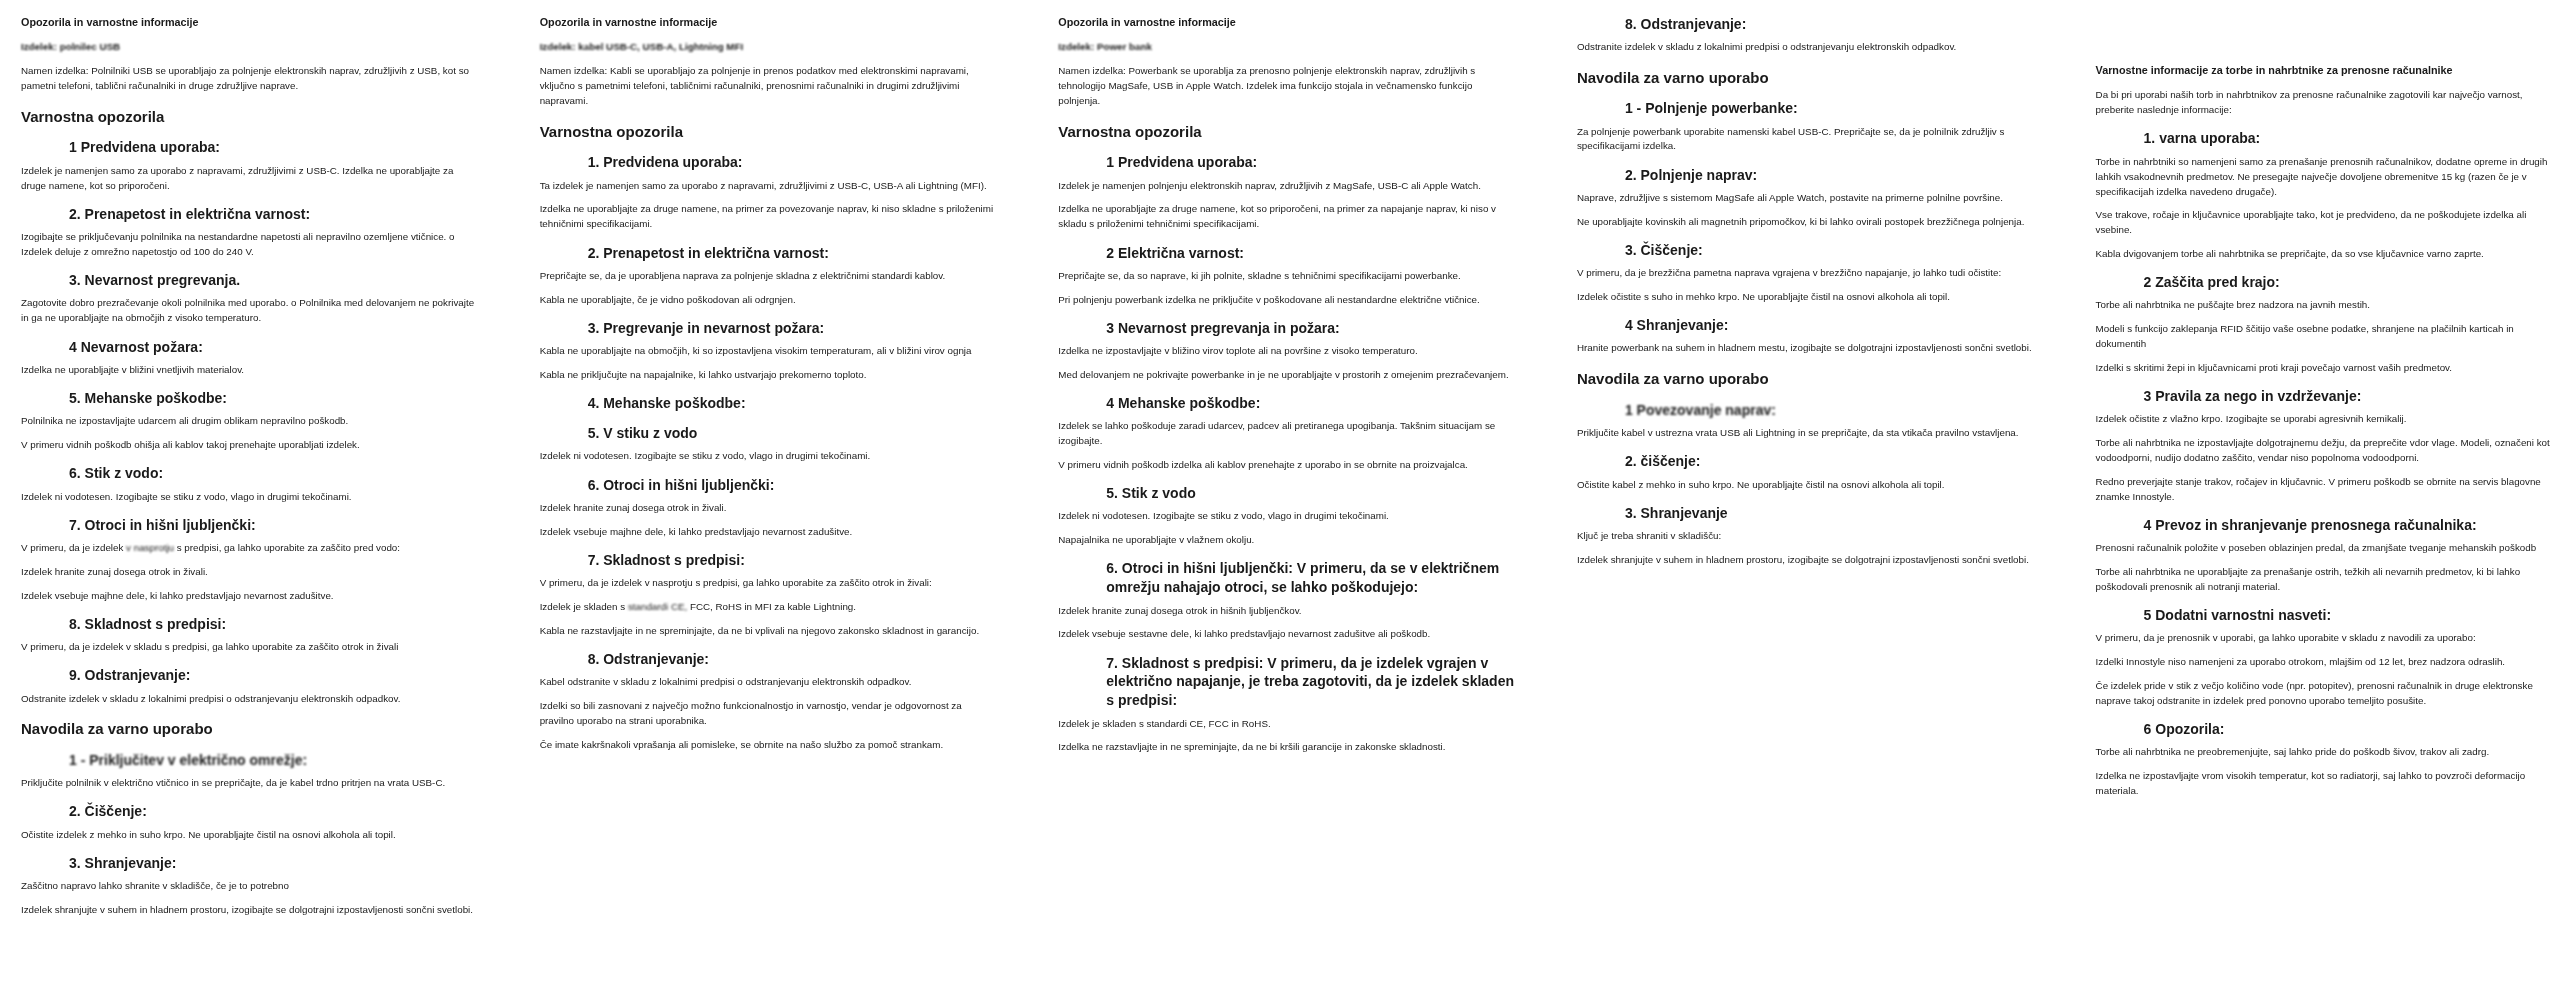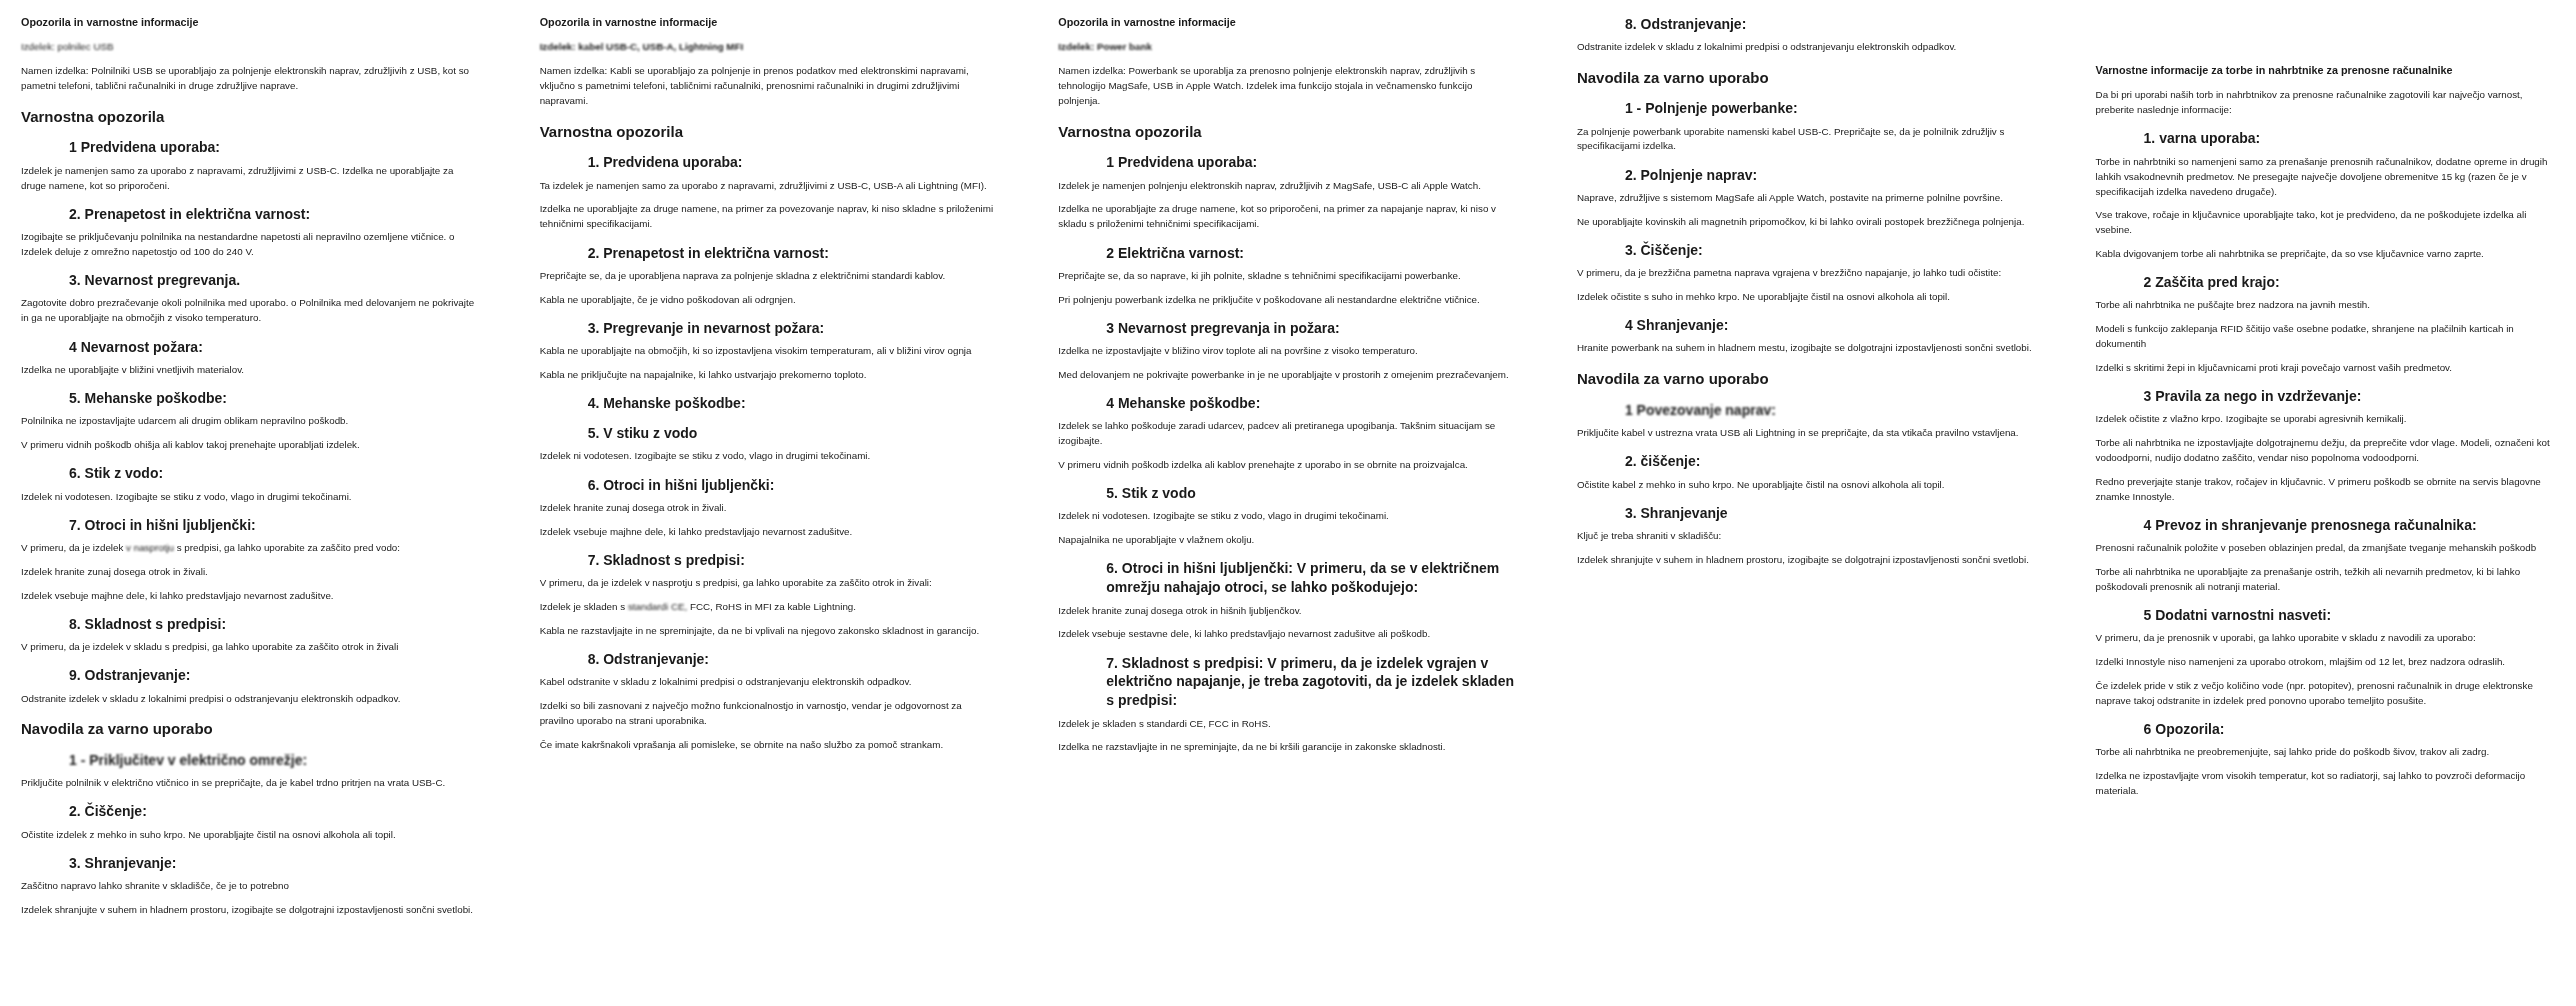--- a/index.html
+++ b/index.html
@@ -59,21 +59,21 @@
     display: inline;
   }
 </style>
 </head>
 <body>
 
 <div class="sheet">
   <div class="col c1">
     <h1 class="doc-title">Opozorila in varnostne informacije</h1>
     <div class="body">
-        <p class="t" style="font-weight: normal;"><span class="blur-sm">Izdelek: polnilec USB</span></p>
+        <p class="t" style="font-weight: bold;"><span class="blur-sm">Izdelek: polnilec USB</span></p>
         <p class="t">Namen izdelka: Polnilniki USB se uporabljajo za polnjenje elektronskih naprav, združljivih z USB, kot so pametni telefoni, tablični računalniki in druge združljive naprave.</p>
         <h2 class="sec">Varnostna opozorila</h2>
         <h3 class="sub">1 Predvidena uporaba:</h3>
         <p class="t">Izdelek je namenjen samo za uporabo z napravami, združljivimi z USB-C. Izdelka ne uporabljajte za druge namene, kot so priporočeni.</p>
         <h3 class="sub">2. Prenapetost in električna varnost:</h3>
         <p class="t">Izogibajte se priključevanju polnilnika na nestandardne napetosti ali nepravilno ozemljene vtičnice. o Izdelek deluje z omrežno napetostjo od 100 do 240 V.</p>
         <h3 class="sub">3. Nevarnost pregrevanja.</h3>
         <p class="t">Zagotovite dobro prezračevanje okoli polnilnika med uporabo. o Polnilnika med delovanjem ne pokrivajte in ga ne uporabljajte na območjih z visoko temperaturo.</p>
         <h3 class="sub">4 Nevarnost požara:</h3>
         <p class="t">Izdelka ne uporabljajte v bližini vnetljivih materialov.</p>

